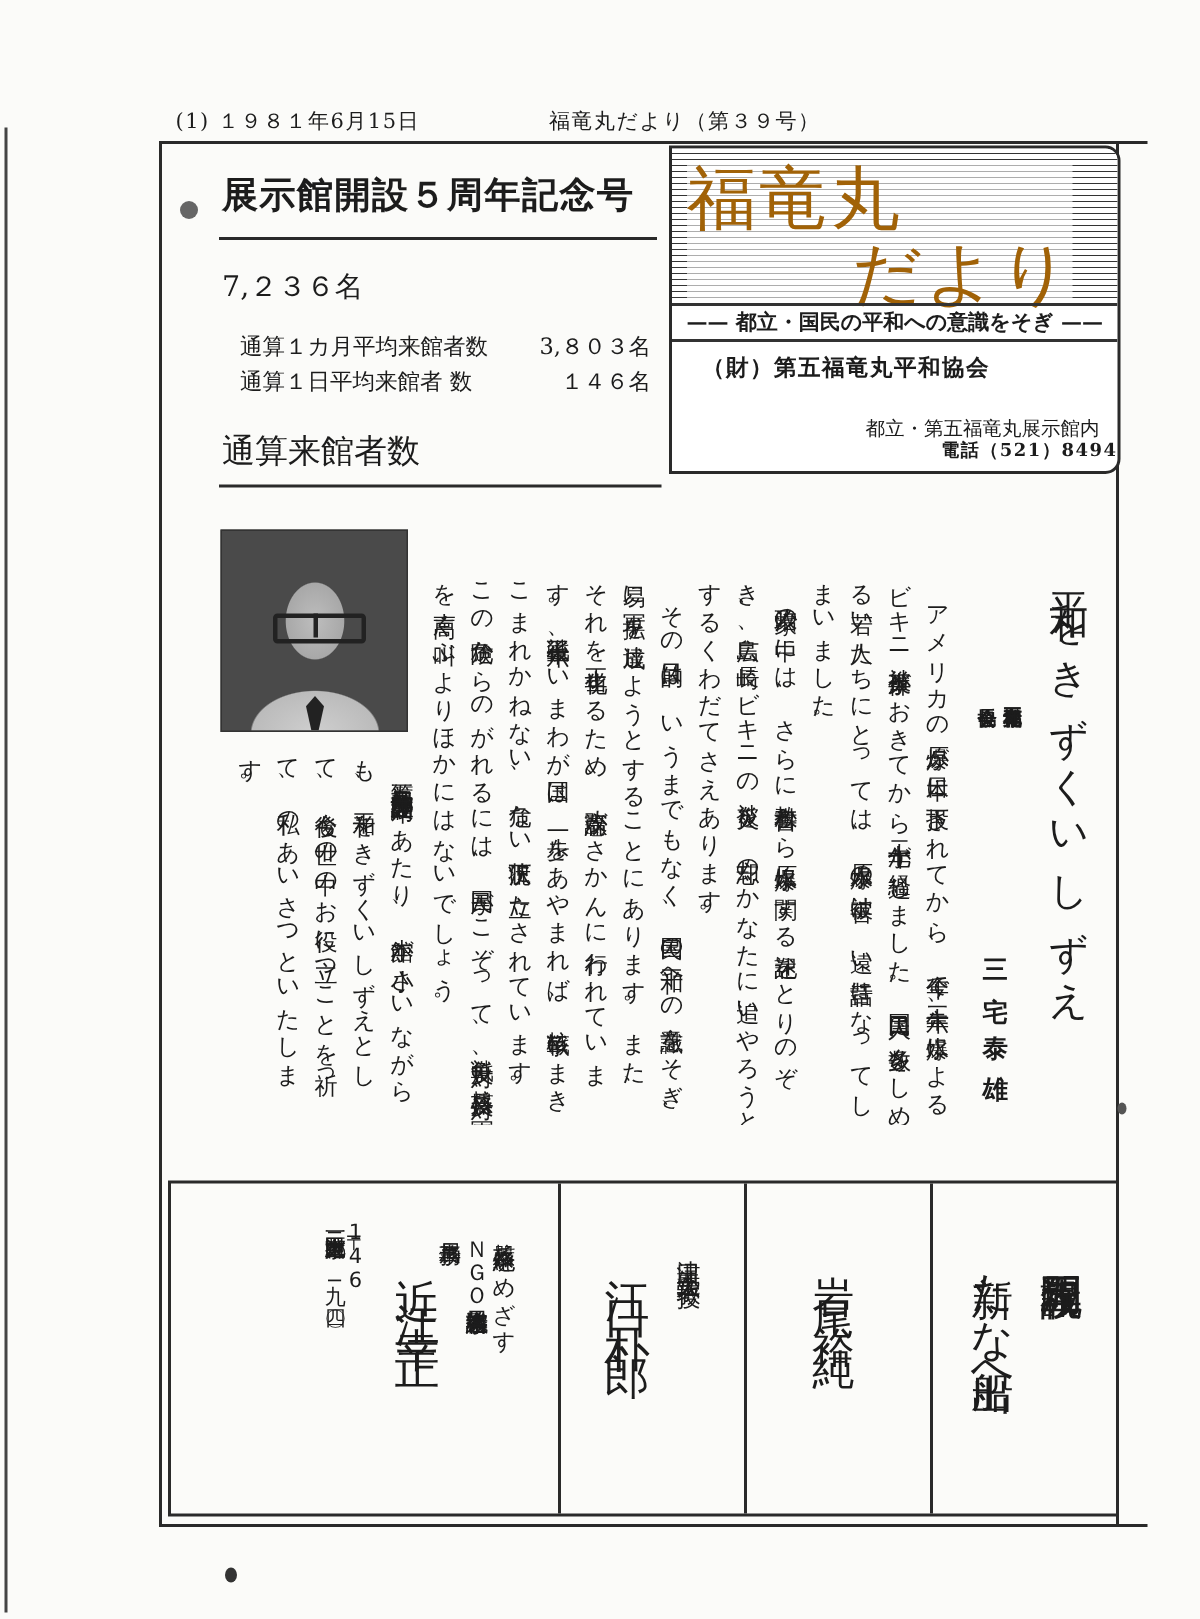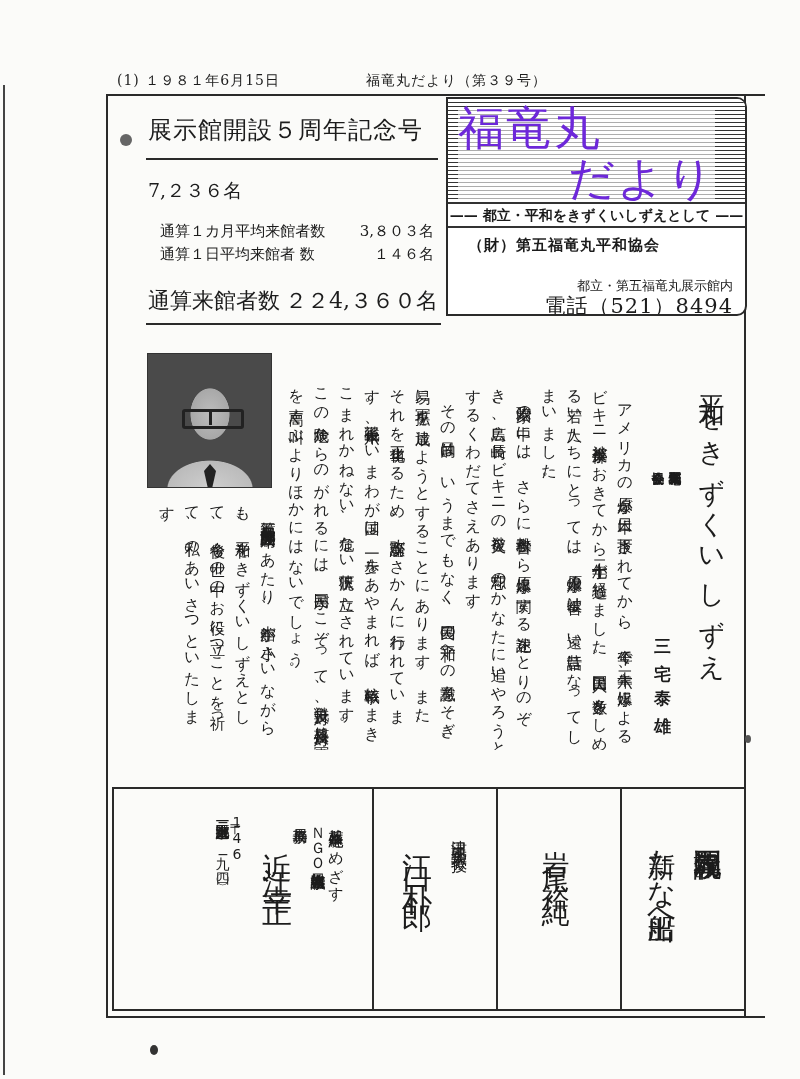--- a/index.html
+++ b/index.html
@@ -7,38 +7,38 @@
       width:800px; height:1079px; position:relative; overflow:hidden;
       background:#fbfbf9; color:#1c1c1c;
       font-family:"DejaVu Serif", "Liberation Serif", serif;
     }
     .abs { position:absolute; }
     .left-edge { left:3px; top:85px; width:2px; height:990px; background:#444; }
     .running-head { top:72px; left:117px; width:430px; font-size:14px; display:flex; justify-content:space-between; letter-spacing:1px;align-items:center; }
     .page-frame { left:106px; top:94px; width:657px; height:920px; border:2px solid #2a2a2a; border-right:none; }
     .right-rule { left:744px; top:96px; width:2px; height:920px; background:#2a2a2a; }
     .bullet { left:120px; top:134px; width:12px; height:12px; border-radius:50%; background:#666; }
-    .issue-title { left:148px; top:114px; font-size:24px; font-weight:normal; letter-spacing:1px; white-space:nowrap; font-family:"DejaVu Sans", sans-serif; }
+    .issue-title { left:148px; top:114px; font-size:24px; font-weight:bold; letter-spacing:1px; white-space:nowrap; font-family:"DejaVu Sans", sans-serif; }
     .hr1 { left:146px; top:158px; width:292px; height:2px; background:#2a2a2a; }
     .hr2 { left:146px; top:323px; width:295px; height:2px; background:#2a2a2a; }
     .stat-row { left:148px; display:flex; justify-content:space-between; white-space:nowrap; }
     .stat-big { font-size:19px; width:288px; }
     .stat-small { font-size:15px; width:288px; left:160px; }
     .stat-small.w { width:274px;text-align:right; }
     .stat-total { font-size:22px; width:290px;align-items:flex-end; }
     .masthead { left:446px; top:97px; width:297px; height:215px; border:2px solid #2a2a2a; border-radius:0 10px 10px 0; overflow:hidden; background:#fff; }
     .mast-stripes { position:absolute; left:0; top:0; width:100%; height:100px;
       background:repeating-linear-gradient(180deg, #fff 0px, #fff 3px, #333 3px, #333 4px); }
-    .mast-logo { position:absolute; left:10px; top:10px; font-size:46px; letter-spacing:2px; color:#6d28d9; font-family:Liberation Mono, monospace; font-weight:200; background:rgba(255,255,255,0.6); line-height:1; }
+    .mast-logo { position:absolute; left:10px; top:10px; font-size:46px; letter-spacing:2px; color:#a16207; font-family:Liberation Sans, sans-serif; font-weight:200; background:rgba(255,255,255,0.6); line-height:1; }
     .mast-logo .row2 { display:block; padding-left:110px; margin-top:4px;text-align:right; }
     .mast-sub { position:absolute; left:0; top:103px; width:100%; height:22px; border-top:2px solid #333; border-bottom:2px solid #333; text-align:center; font-size:14px; font-weight:bold; line-height:22px; }
     .mast-org { position:absolute; left:20px; top:137px; font-size:15px; font-weight:bold; letter-spacing:1px; white-space:nowrap; font-family:"DejaVu Sans", sans-serif; }
     .mast-addr { position:absolute; left:8px; top:162px; font-size:13px; white-space:nowrap; }
     .mast-addr2 { position:absolute; right:12px; top:178px; font-size:13px; white-space:nowrap; }
-    .mast-tel { position:absolute; right:12px; top:193px; font-size:21px; white-space:nowrap; letter-spacing:1px; }
+    .mast-tel { position:absolute; right:0; top:193px; font-size:12px; white-space:nowrap; letter-spacing:1px;font-weight:bold; }
     .photo { left:147px; top:353px; width:123px; height:133px; border:1px solid #333;
       background: radial-gradient(ellipse 32px 42px at 62px 60px, #bdbdbd 0%, #a8a8a8 60%, transparent 62%),
                   radial-gradient(ellipse 60px 40px at 62px 135px, #cfcfcf 0%, #bbb 70%, transparent 72%),
                   #4a4a4a; }
     .glasses { position:absolute; left:34px; top:55px; width:56px; height:14px; border:3px solid #222; border-radius:3px; }
     .glasses::after { content:""; position:absolute; left:24px; top:-3px; width:3px; height:16px; background:#222; }
     .tie { position:absolute; left:56px; top:110px; width:12px; height:23px; background:#222; clip-path:polygon(50% 0, 100% 30%, 70% 100%, 30% 100%, 0 30%); }
     .vert { writing-mode:vertical-rl; text-orientation:upright; white-space:nowrap; }
     .title-v { left:695px; top:375px; font-size:26px; letter-spacing:6px; font-family:"DejaVu Sans", sans-serif; font-weight:300; }
     .author-aff { left:650px; top:462px; font-size:12.5px; font-weight:bold; line-height:17px; height:140px; font-family:"DejaVu Sans", sans-serif; }
@@ -77,31 +77,30 @@
 <div class="abs stat-row stat-small w" style="top:222px;">
   <span>通算１カ月平均来館者数</span>
   <span>3,８０３名</span>
 </div>
 <div class="abs stat-row stat-small w" style="top:245px;">
   <span>通算１日平均来館者 数</span>
   <span>１４６名</span>
 </div>
 <div class="abs stat-row stat-total" style="top:286px;">
   <span>通算来館者数</span>
-  <span>２２4,３６０名</span>
 </div>
 <div class="abs hr2"></div>
 
 <div class="abs masthead">
   <div class="mast-stripes"></div>
   <div class="mast-logo">
     <span>福竜丸</span>
     <span class="row2">だより</span>
   </div>
-  <div class="mast-sub">—— 都立・平和をきずくいしずえとして ——</div>
+  <div class="mast-sub">—— 都立・国民の平和への意識をそぎ ——</div>
   <div class="mast-org">（財）第五福竜丸平和協会</div>
   <div class="mast-addr2">都立・第五福竜丸展示館内</div>
   <div class="mast-tel">電話（521）8494</div>
 </div>
 
 <div class="abs photo">
   <div class="glasses"></div>
   <div class="tie"></div>
 </div>
 

